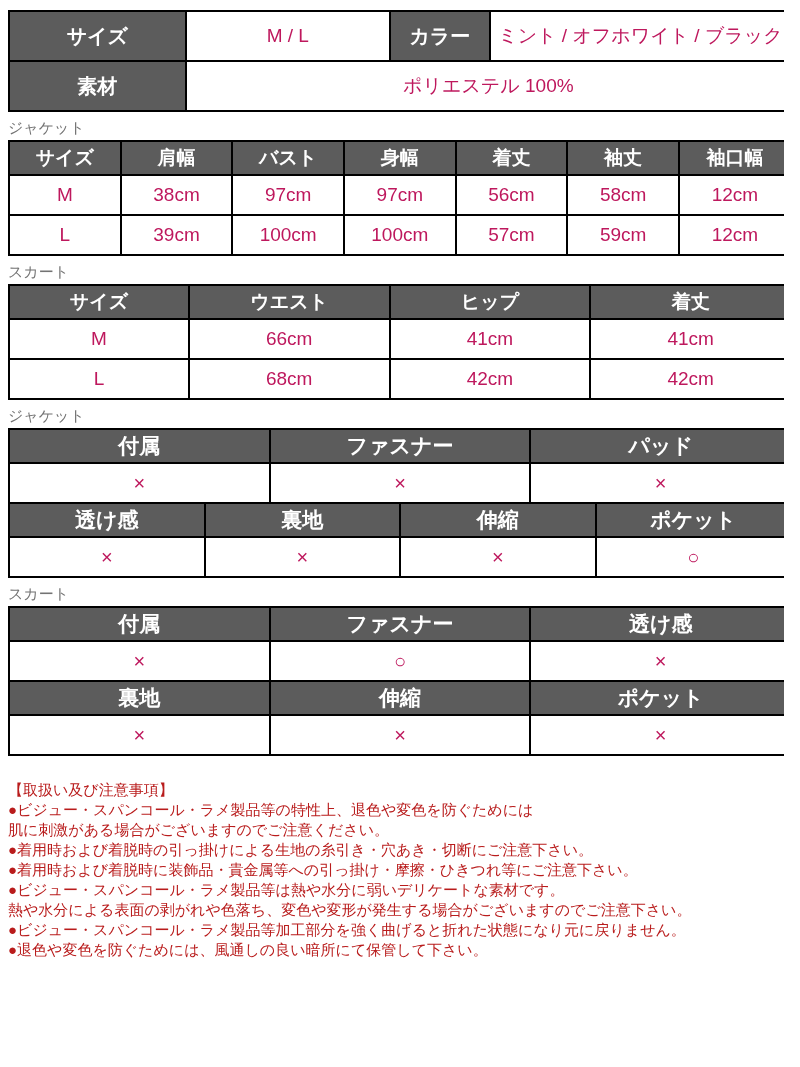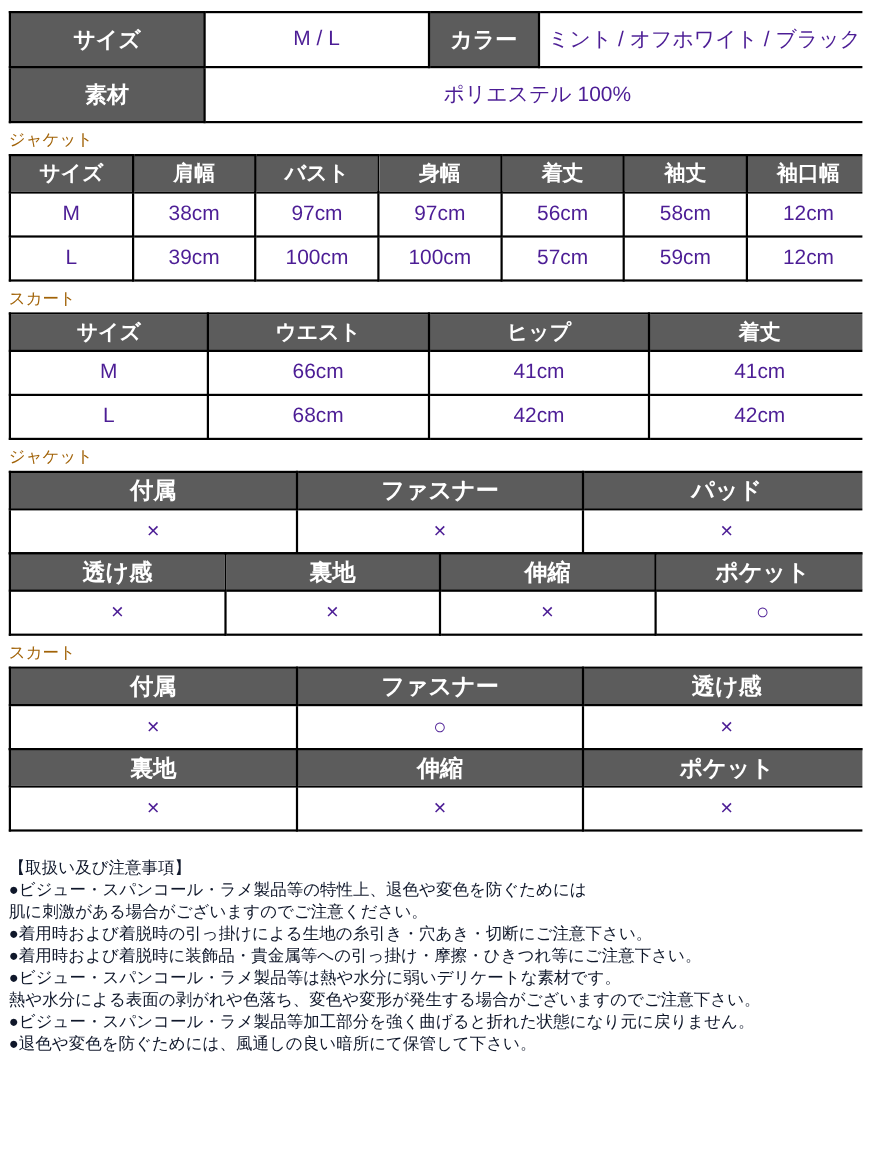--- a/index.html
+++ b/index.html
@@ -28,41 +28,41 @@
     overflow: hidden;
     white-space: nowrap;
   }
   td.hd {
     background: #5c5c5c;
     color: #ffffff;
     font-weight: bold;
   }
   td.val {
     background: #ffffff;
-    color: #4c1d95;
+    color: #be185d;
   }
   
   .spec td { height: 46px; font-size: 20px; }
   .spec td.val { font-size: 19px; }
   
   .size-tbl tr.hrow td { height: 30px; font-size: 19px; }
   .size-tbl tr.drow td { height: 36px; font-size: 19px; }
   
   .feat tr.hrow td { height: 30px; font-size: 21px; }
   .feat tr.vrow td { height: 36px; font-size: 20px; }
   .feat + .feat { margin-top: -2px; }
   .sec-label {
     font-size: 15px;
-    color: #a16207;
+    color: #737373;
     margin: 7px 0 3px 0;
     line-height: 18px;
   }
   .notes {
     margin-top: 24px;
-    color: #0f172a;
+    color: #b91c1c;
     font-size: 15px;
     line-height: 20px;
   }
   .notes div { white-space: nowrap; }
 </style>
 </head>
 <body>
 
 <div class="page">
 

